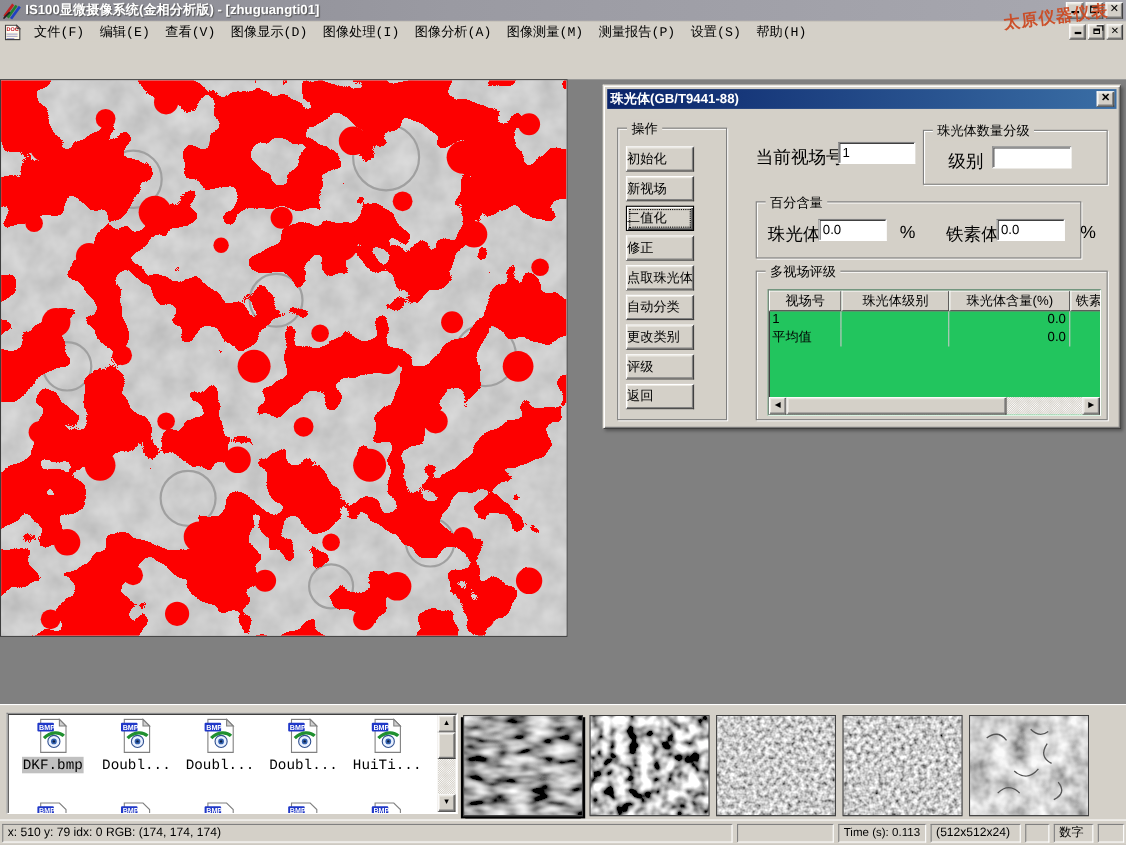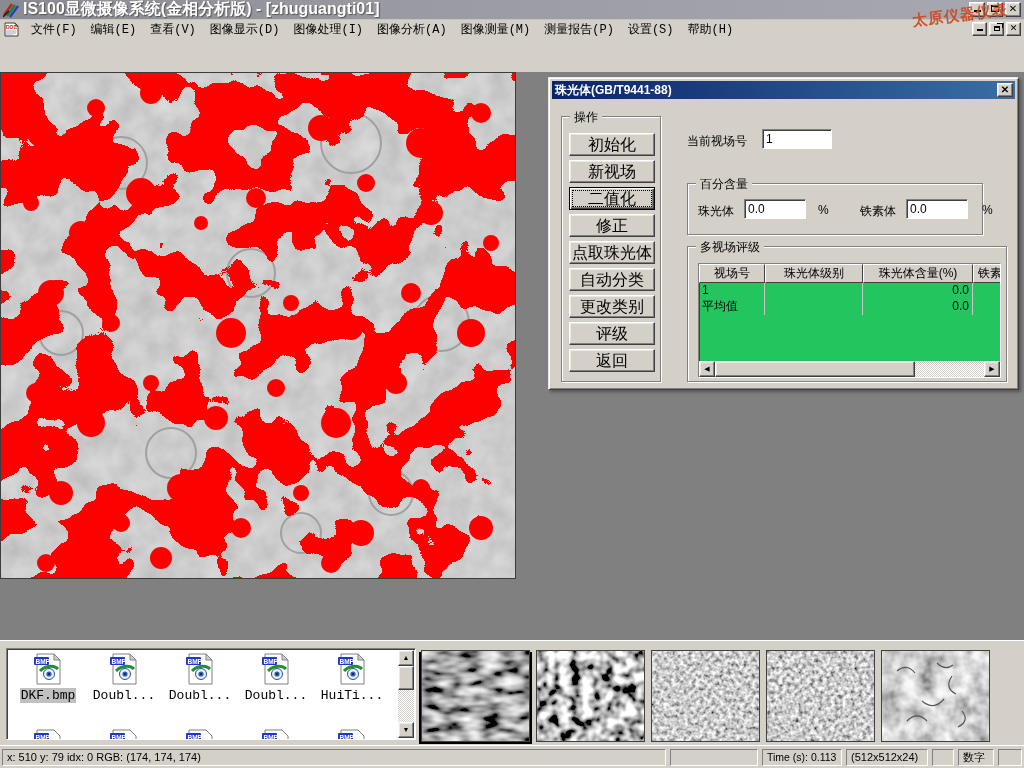--- a/index.html
+++ b/index.html
@@ -6,21 +6,21 @@
   html,body { width:1024px; height:768px; overflow:hidden; }
   body { font-family:"Liberation Sans", sans-serif; font-size:12px; background:#d4d0c8; position:relative; }
 
   
   .raised { background:#d4d0c8; border:1px solid; border-color:#ffffff #404040 #404040 #ffffff; box-shadow:inset -1px -1px 0 #808080, inset 1px 1px 0 #ece9e2; }
   .sunken { background:#fff; border:1px solid; border-color:#808080 #ffffff #ffffff #808080; box-shadow:inset 1px 1px 0 #404040; }
   .etched { border:1px solid #808080; box-shadow:inset 1px 1px 0 #fff, 1px 1px 0 #fff; }
 
   
   .titlebar { position:absolute; left:0; top:0; width:1024px; height:20px; background:linear-gradient(90deg,#8a8a92,#9a9aa2 40%,#a8a8b0); display:flex; align-items:center; padding:0 3px; border-bottom:1px solid #c8c4bc; }
-  .titlebar .title { color:#fff; font-weight:bold; font-size:16px; margin-left:4px; text-shadow:1px 1px 1px #555; white-space:nowrap; }
+  .titlebar .title { color:#fff; font-weight:bold; font-size:12px; margin-left:4px; text-shadow:1px 1px 1px #555; white-space:nowrap; }
   .winbtns { position:absolute; right:3px; top:2px; display:flex; gap:2px; }
   .winbtn { width:16px; height:15px; font-size:10px; line-height:12px; text-align:center; color:#000; }
   .winbtns-mdi { position:absolute; right:3px; top:2px; display:flex; gap:2px; }
   .winbtn-sm { width:15px; height:14px; font-size:9px; line-height:11px; text-align:center; }
   .glyph-min { display:inline-block; width:7px; border-bottom:2px solid #000; height:9px; }
   .glyph-max { display:inline-block; width:8px; height:7px; border:1px solid #000; border-top-width:2px; margin-top:2px; }
   .glyph-restore { display:inline-block; width:6px; height:5px; border:1px solid #000; border-top-width:2px; margin-top:3px; box-shadow:2px -2px 0 -0px #d4d0c8, 3px -3px 0 #000; }
   .watermark { position:absolute; right:16px; top:6px; color:#cc4a22; font-size:15px; font-weight:bold; transform:rotate(-7deg); letter-spacing:1px; z-index:50; pointer-events:none; opacity:.95; }
 
   
@@ -37,23 +37,23 @@
   .workspace { position:absolute; left:0; top:72px; width:1024px; height:568px; background:#808080; }
   .micro-image { position:absolute; left:0; top:0; width:516px; height:507px; border:1px solid #3c3c3c; background:#b2b2b2; }
 
   
   .dialog { position:absolute; left:548px; top:5px; width:471px; height:313px; background:#d4d0c8; border:1px solid; border-color:#ece9e2 #404040 #404040 #ece9e2; box-shadow:inset 1px 1px 0 #fff, inset -1px -1px 0 #808080, 2px 2px 3px rgba(0,0,0,.35); }
   .dialog-titlebar { position:absolute; left:3px; top:3px; right:3px; height:18px; background:linear-gradient(90deg,#0a246a,#3a6ea5); display:flex; align-items:center; padding:0 3px; }
   .dialog-title { color:#fff; font-weight:bold; font-size:12px; }
   .dialog-close { position:absolute; right:2px; top:2px; width:16px; height:14px; font-size:10px; font-weight:bold; line-height:12px; text-align:center; }
   .group { position:absolute; background:#d4d0c8; }
   .group > .group-label { position:absolute; top:-8px; left:8px; background:#d4d0c8; padding:0 4px; }
-  .dbtn { position:absolute; left:7px; width:86px; height:23px; text-align:center; line-height:21px; font-size:16px; }
+  .dbtn { position:absolute; left:7px; width:62px; height:23px; line-height:21px; font-size:12px; }
   .dbtn.default { border:1px solid #000; box-shadow:inset 1px 1px 0 #fff, inset -1px -1px 0 #404040, inset -2px -2px 0 #808080; outline:1px dotted #000; outline-offset:-4px; }
-  .field-label { position:absolute; font-size:12px; white-space:nowrap; }
+  .field-label { position:absolute; font-size:16px; white-space:nowrap; }
   .tinput { position:absolute; height:20px; font-family:"Liberation Sans",sans-serif; font-size:12px; padding:1px 3px; }
   input.tinput { outline:none; }
 
   
   .mtable { position:absolute; left:10px; top:16px; width:303px; height:115px; background:#fff; overflow:hidden; }
   .mtable-head { display:flex; height:19px; }
   .mtable-hcell { background:#d4d0c8; border:1px solid; border-color:#fff #404040 #404040 #fff; font-size:12px; text-align:center; line-height:17px; overflow:hidden; white-space:nowrap; flex:none; }
   .mtable-row { display:flex; height:16px; }
   .mtable-cell { border-right:1px solid #c8c8c8; font-size:12px; line-height:15px; padding:0 3px; overflow:hidden; white-space:nowrap; flex:none; }
   .hscroll { position:absolute; left:0; bottom:0; width:100%; height:16px; background-color:#d4d0c8; background-image:linear-gradient(45deg,#fff 25%,transparent 25%,transparent 75%,#fff 75%),linear-gradient(45deg,#fff 25%,transparent 25%,transparent 75%,#fff 75%); background-size:2px 2px; background-position:0 0,1px 1px; display:flex; }
@@ -374,20 +374,25 @@
       <span class="dbtn raised" style="top:124px;">点取珠光体</span>
       <span class="dbtn raised" style="top:151px;">自动分类</span>
       <span class="dbtn raised" style="top:178px;">更改类别</span>
       <span class="dbtn raised" style="top:205px;">评级</span>
       <span class="dbtn raised" style="top:232px;">返回</span>
     </div>
 
     <span class="field-label" style="left:138px; top:55px;">当前视场号</span>
     <input class="tinput sunken" style="left: 213px; top: 51px; width: 70px;" value="1">
 
+    <div class="group etched" style="left:290px; top:40px; width:168px; height:50px;">
+      <span class="group-label">珠光体数量分级</span>
+      <span class="field-label" style="left:22px; top:18px;">级别</span>
+      <input class="tinput sunken" style="left: 62px; top: 14px; width: 72px;" value="">
+    </div>
 
     <div class="group etched" style="left:138px; top:105px; width:296px; height:52px;">
       <span class="group-label">百分含量</span>
       <span class="field-label" style="left:10px; top:19px;">珠光体</span>
       <input class="tinput sunken" style="left: 56px; top: 15px; width: 62px;" value="0.0">
       <span class="field-label" style="left:130px; top:19px;">%</span>
       <span class="field-label" style="left:172px; top:19px;">铁素体</span>
       <input class="tinput sunken" style="left: 218px; top: 15px; width: 62px;" value="0.0">
       <span class="field-label" style="left:294px; top:19px;">%</span>
     </div>

